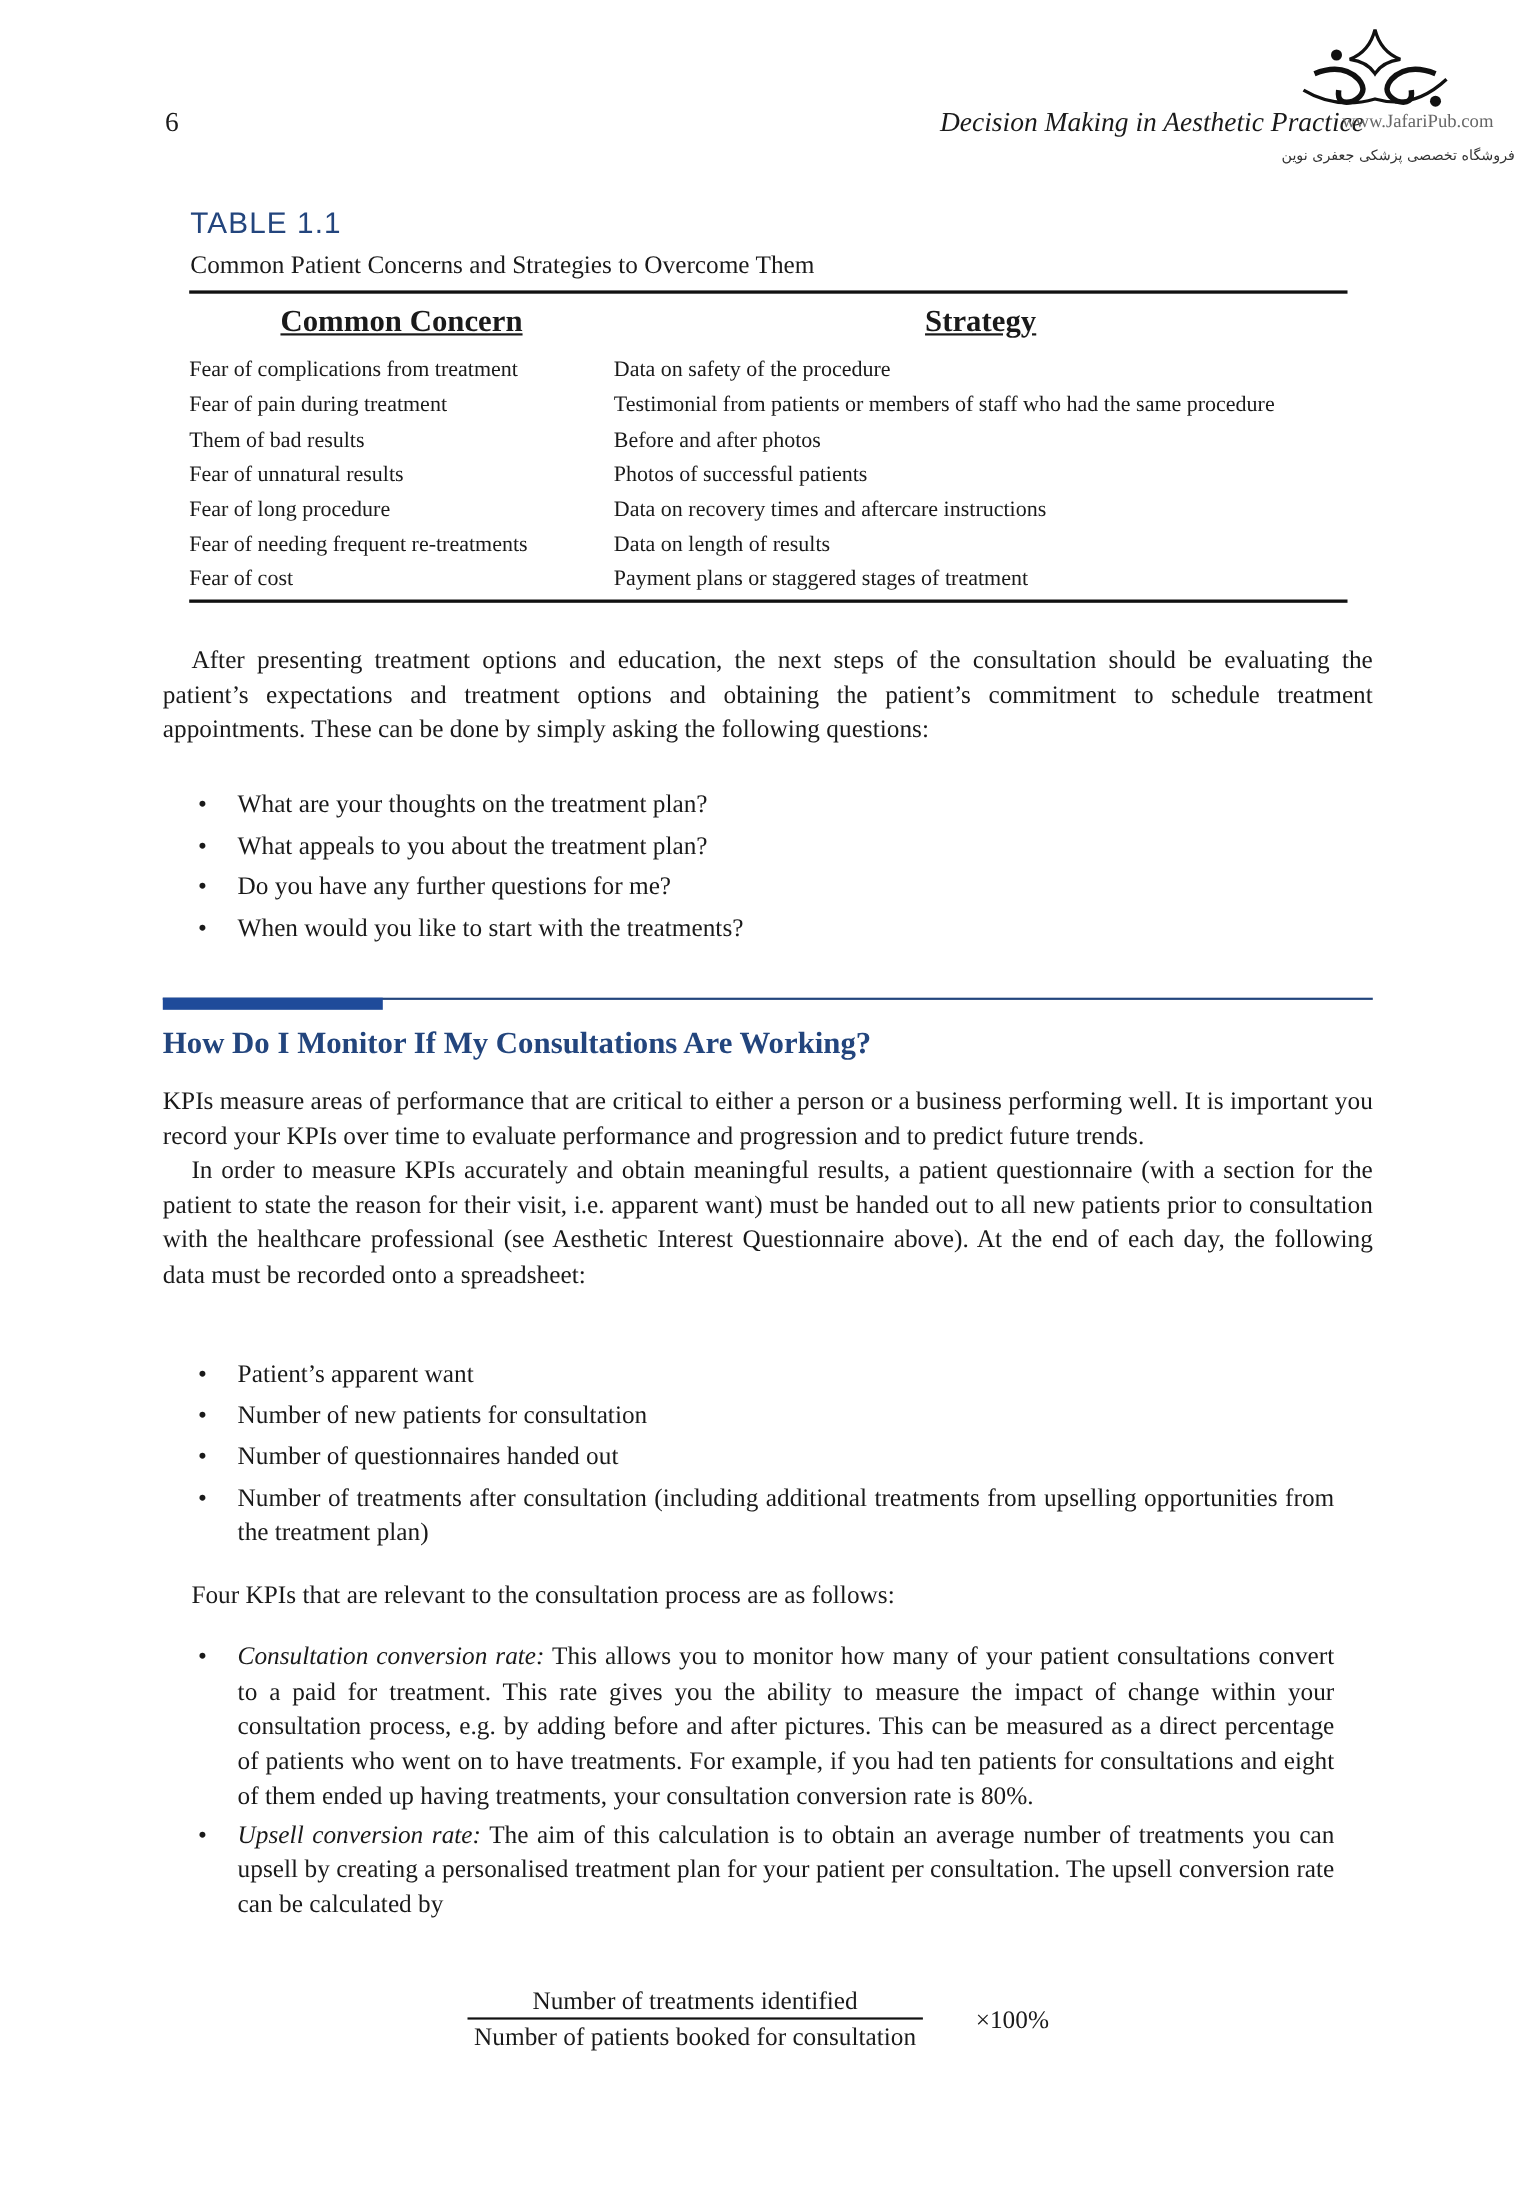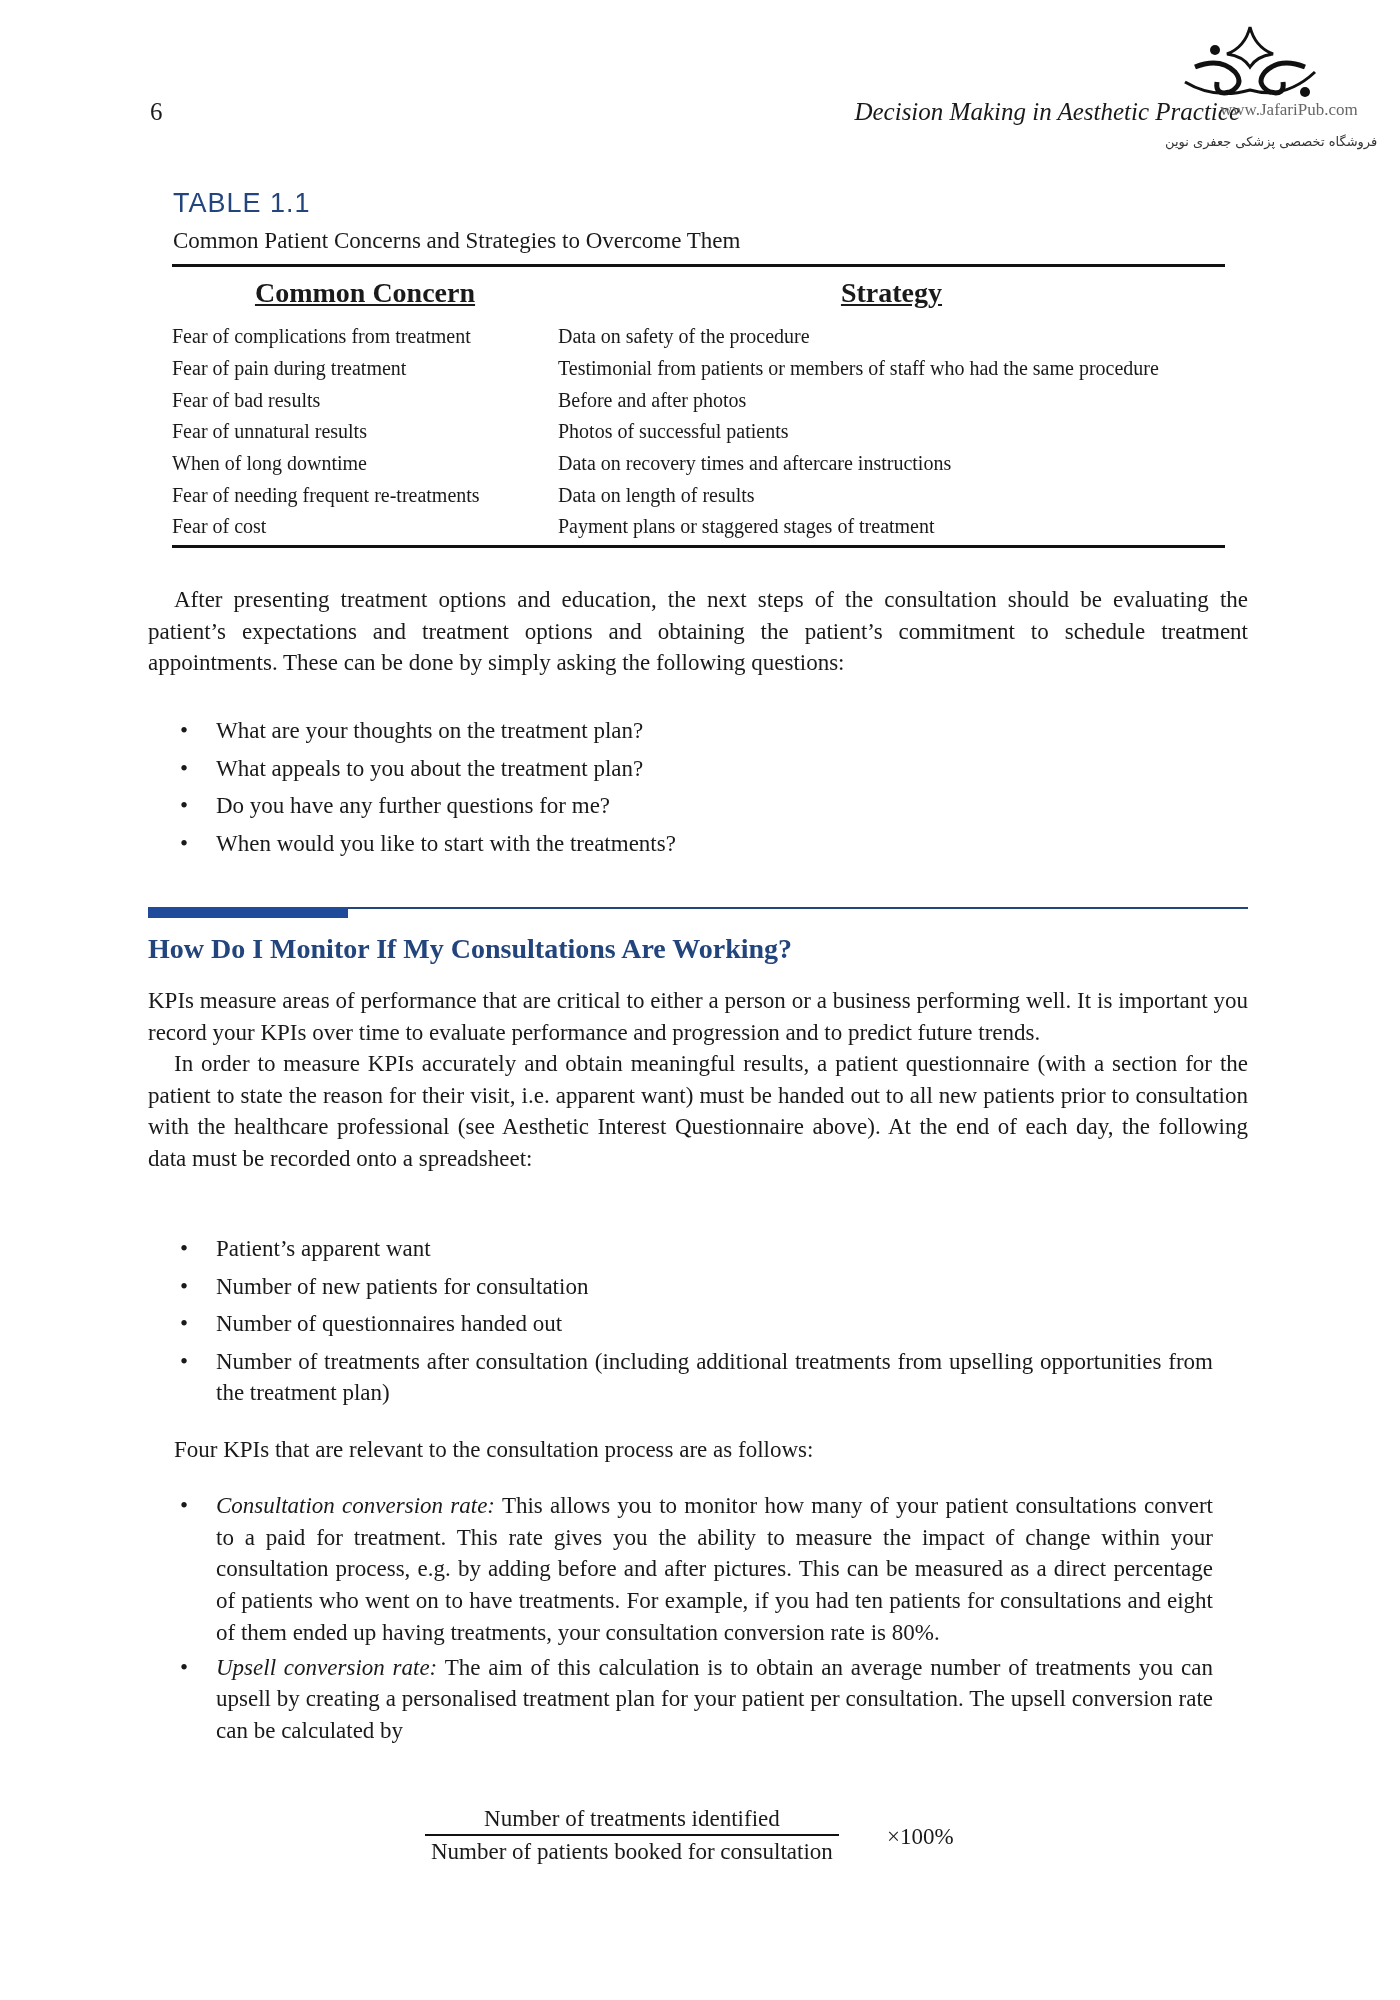--- a/index.html
+++ b/index.html
@@ -73,29 +73,29 @@
     <tbody>
       <tr>
           <td class="c1">Fear of complications from treatment</td>
           <td>Data on safety of the procedure</td>
         </tr>
       <tr>
           <td class="c1">Fear of pain during treatment</td>
           <td>Testimonial from patients or members of staff who had the same procedure</td>
         </tr>
       <tr>
-          <td class="c1">Fear of bad results</td>
+          <td class="c1">Them of bad results</td>
           <td>Before and after photos</td>
         </tr>
       <tr>
           <td class="c1">Fear of unnatural results</td>
           <td>Photos of successful patients</td>
         </tr>
       <tr>
-          <td class="c1">When of long downtime</td>
+          <td class="c1">Fear of long procedure</td>
           <td>Data on recovery times and aftercare instructions</td>
         </tr>
       <tr>
           <td class="c1">Fear of needing frequent re-treatments</td>
           <td>Data on length of results</td>
         </tr>
       <tr>
           <td class="c1">Fear of cost</td>
           <td>Payment plans or staggered stages of treatment</td>
         </tr>

